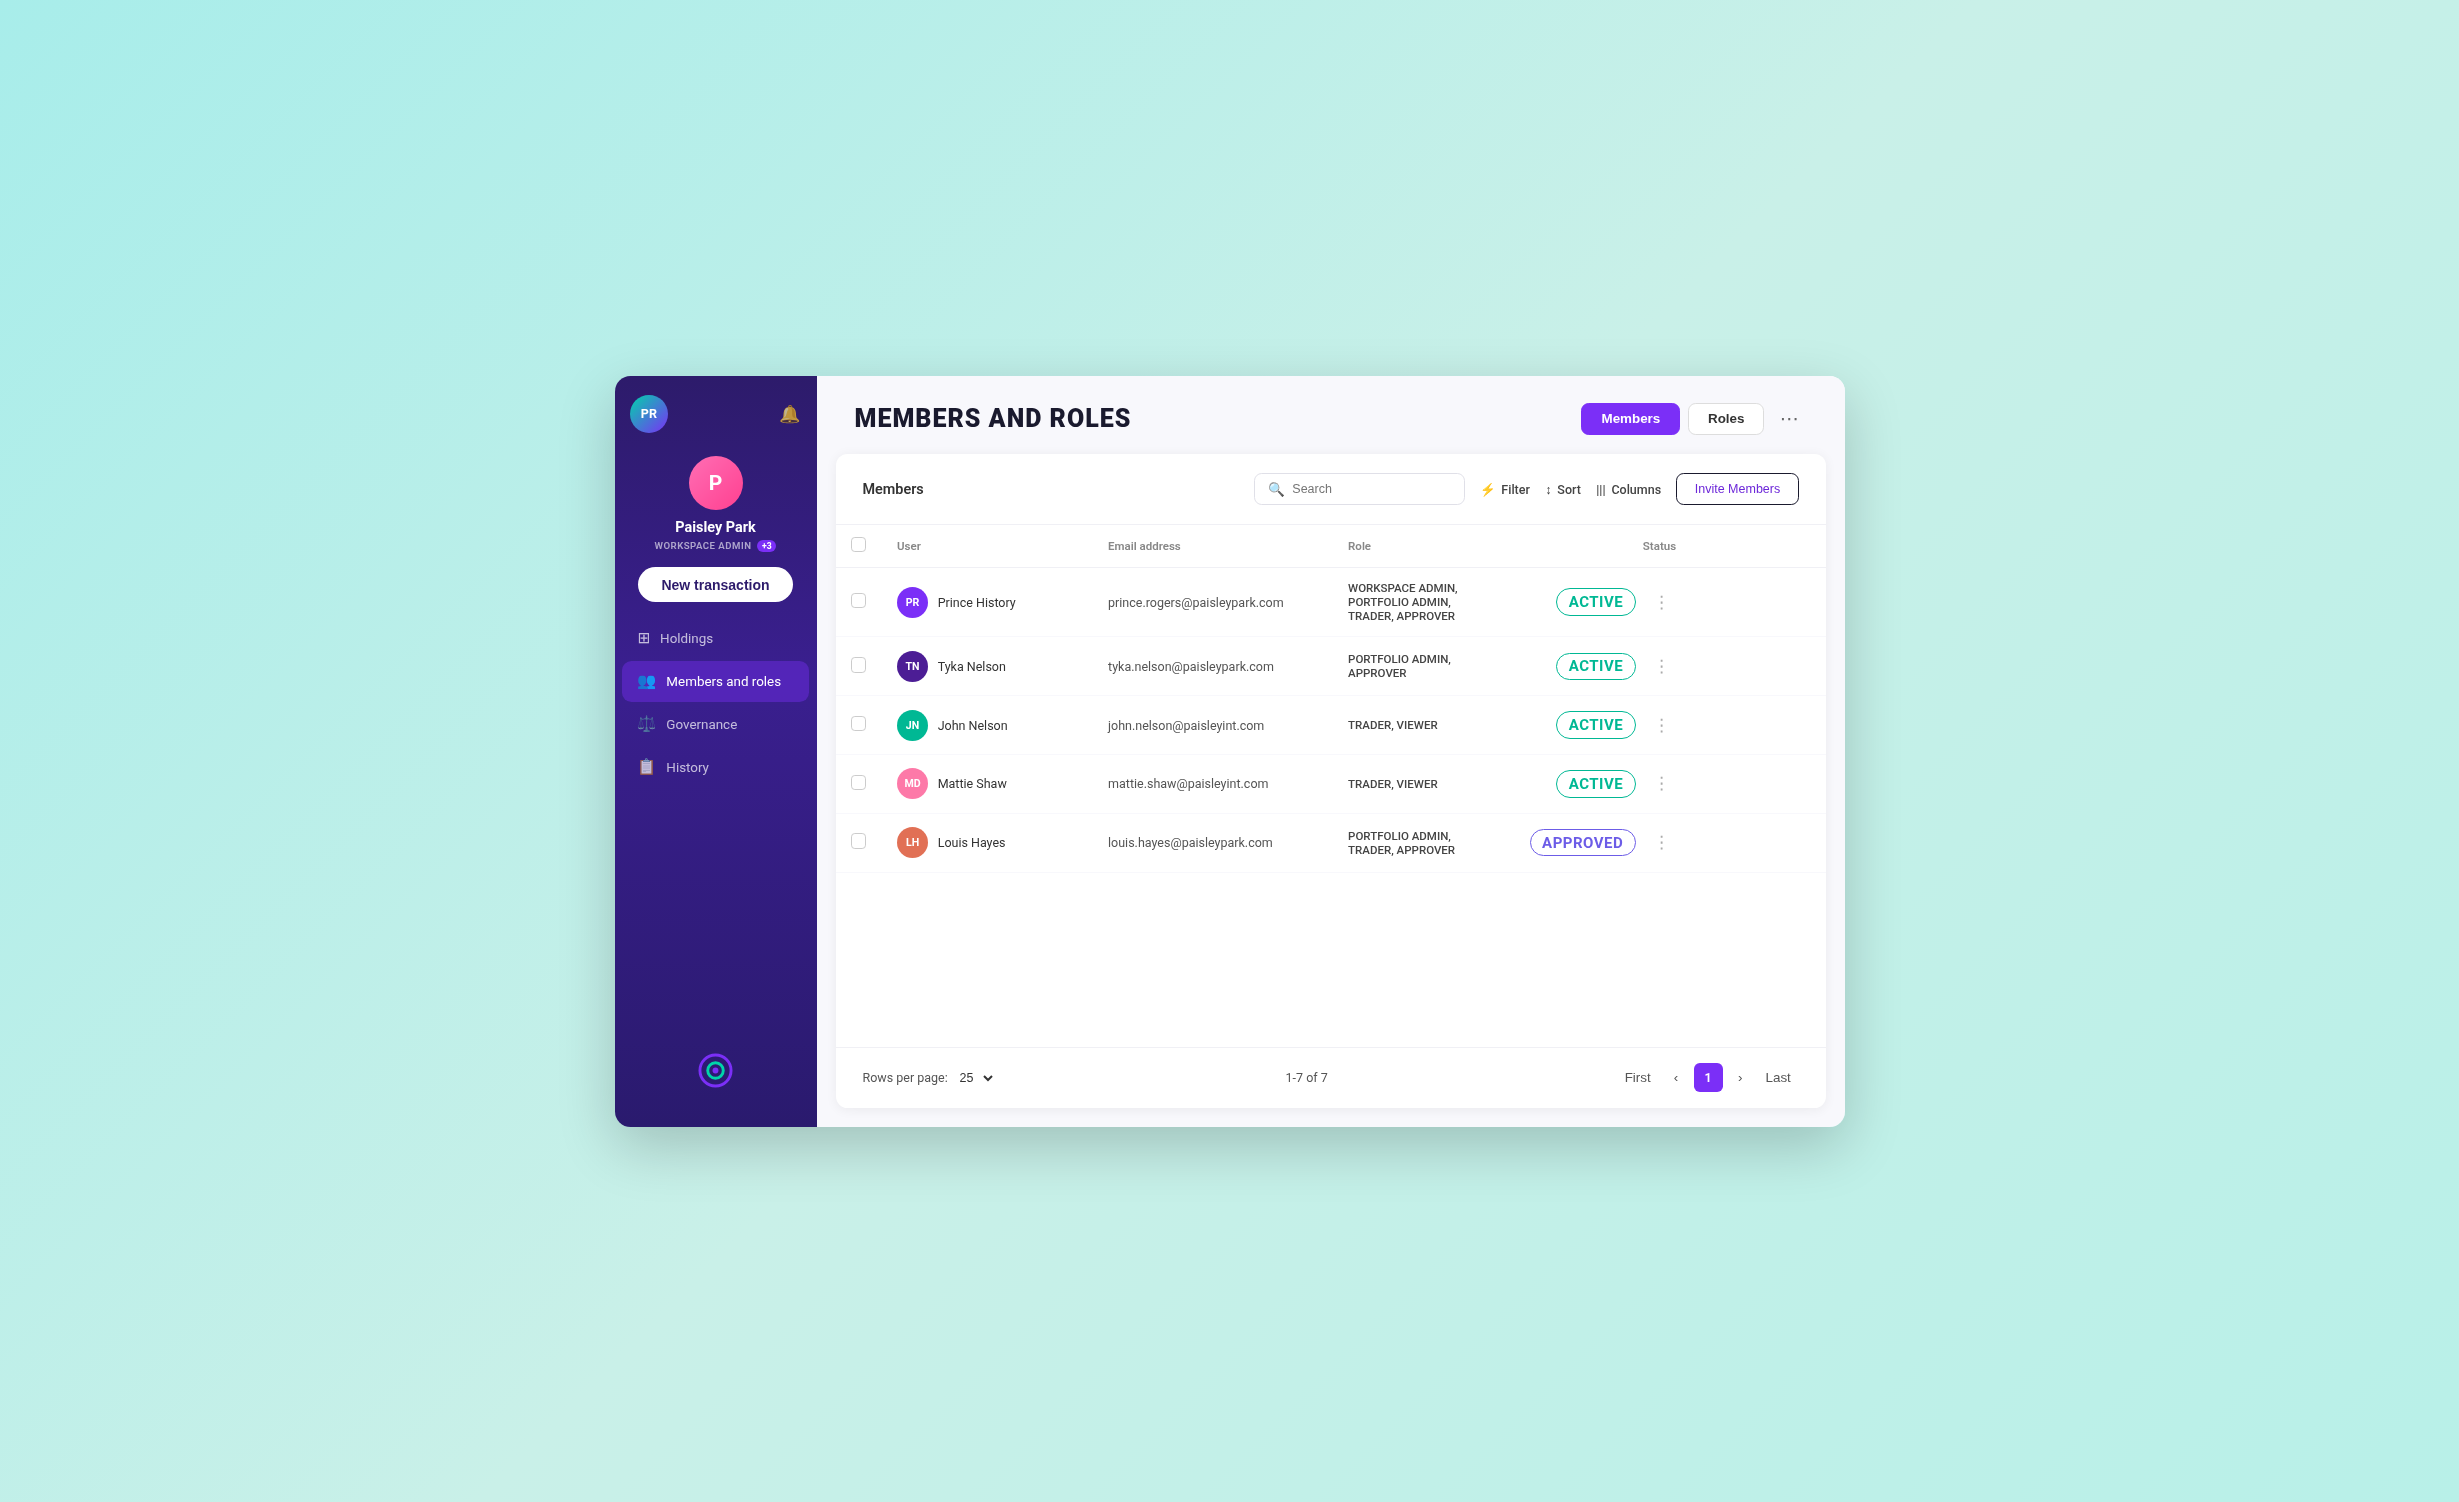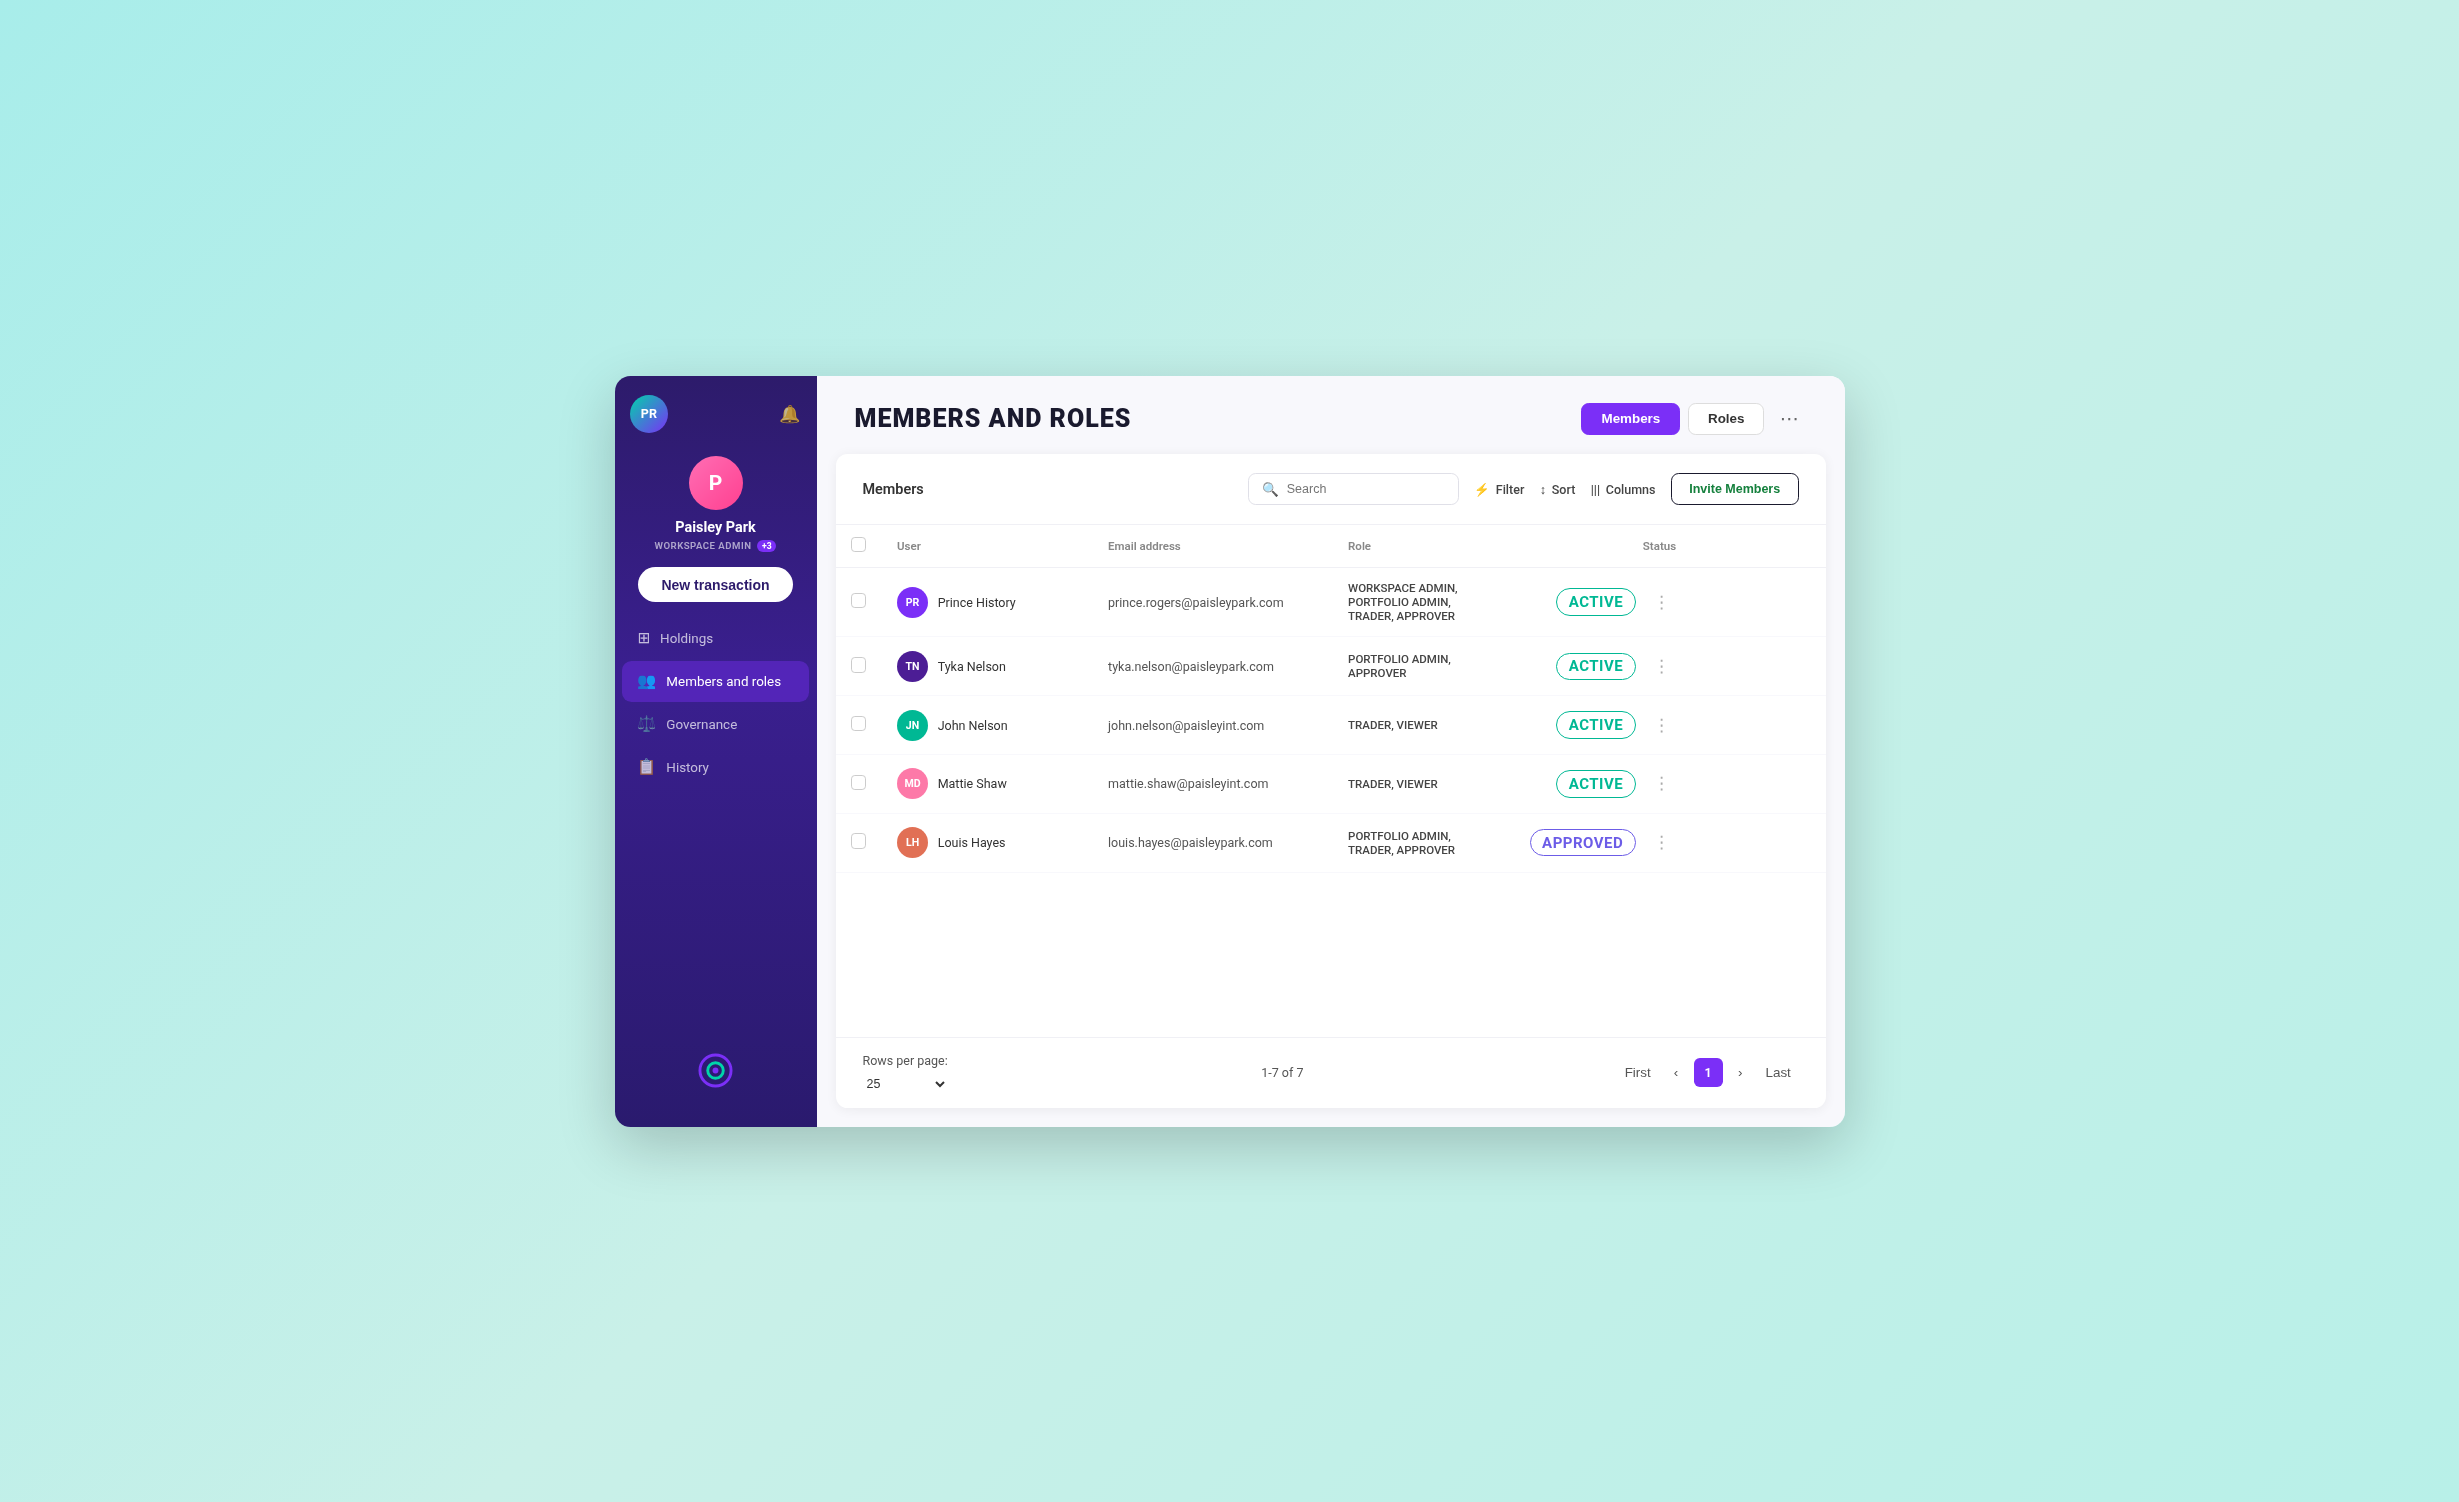--- a/index.html
+++ b/index.html
@@ -242,23 +242,23 @@
       color: #444;
       cursor: pointer;
       font-weight: 500;
     }
     .invite-btn {
       background: white;
       border: 1.9px solid #1a1a2e;
       border-radius: 7.7px;
       padding: 7.7px 17.3px;
       font-size: 12.5px;
-      font-weight: 700;
-      cursor: pointer;
-      color: #15803d;
+      font-weight: 400;
+      cursor: pointer;
+      color: #6d28d9;
     }
     
     .members-table {
       flex: 1;
       overflow: auto;
     }
     table {
       width: 100%;
       border-collapse: collapse;
     }
@@ -361,22 +361,22 @@
       display: flex;
       align-items: center;
       justify-content: space-between;
       padding: 15.4px 27px;
       border-top: 1px solid #f0f0f5;
       font-size: 12.5px;
       color: #555;
     }
     .rows-per-page {
       display: flex;
+      align-items: center;
       gap: 7.7px;
-      flex-direction: column;
     }
     .rows-select {
       border: none;
       background: none;
       font-size: 12.5px;
       color: #333;
       cursor: pointer;
       font-weight: 500;
     }
     .pagination {

